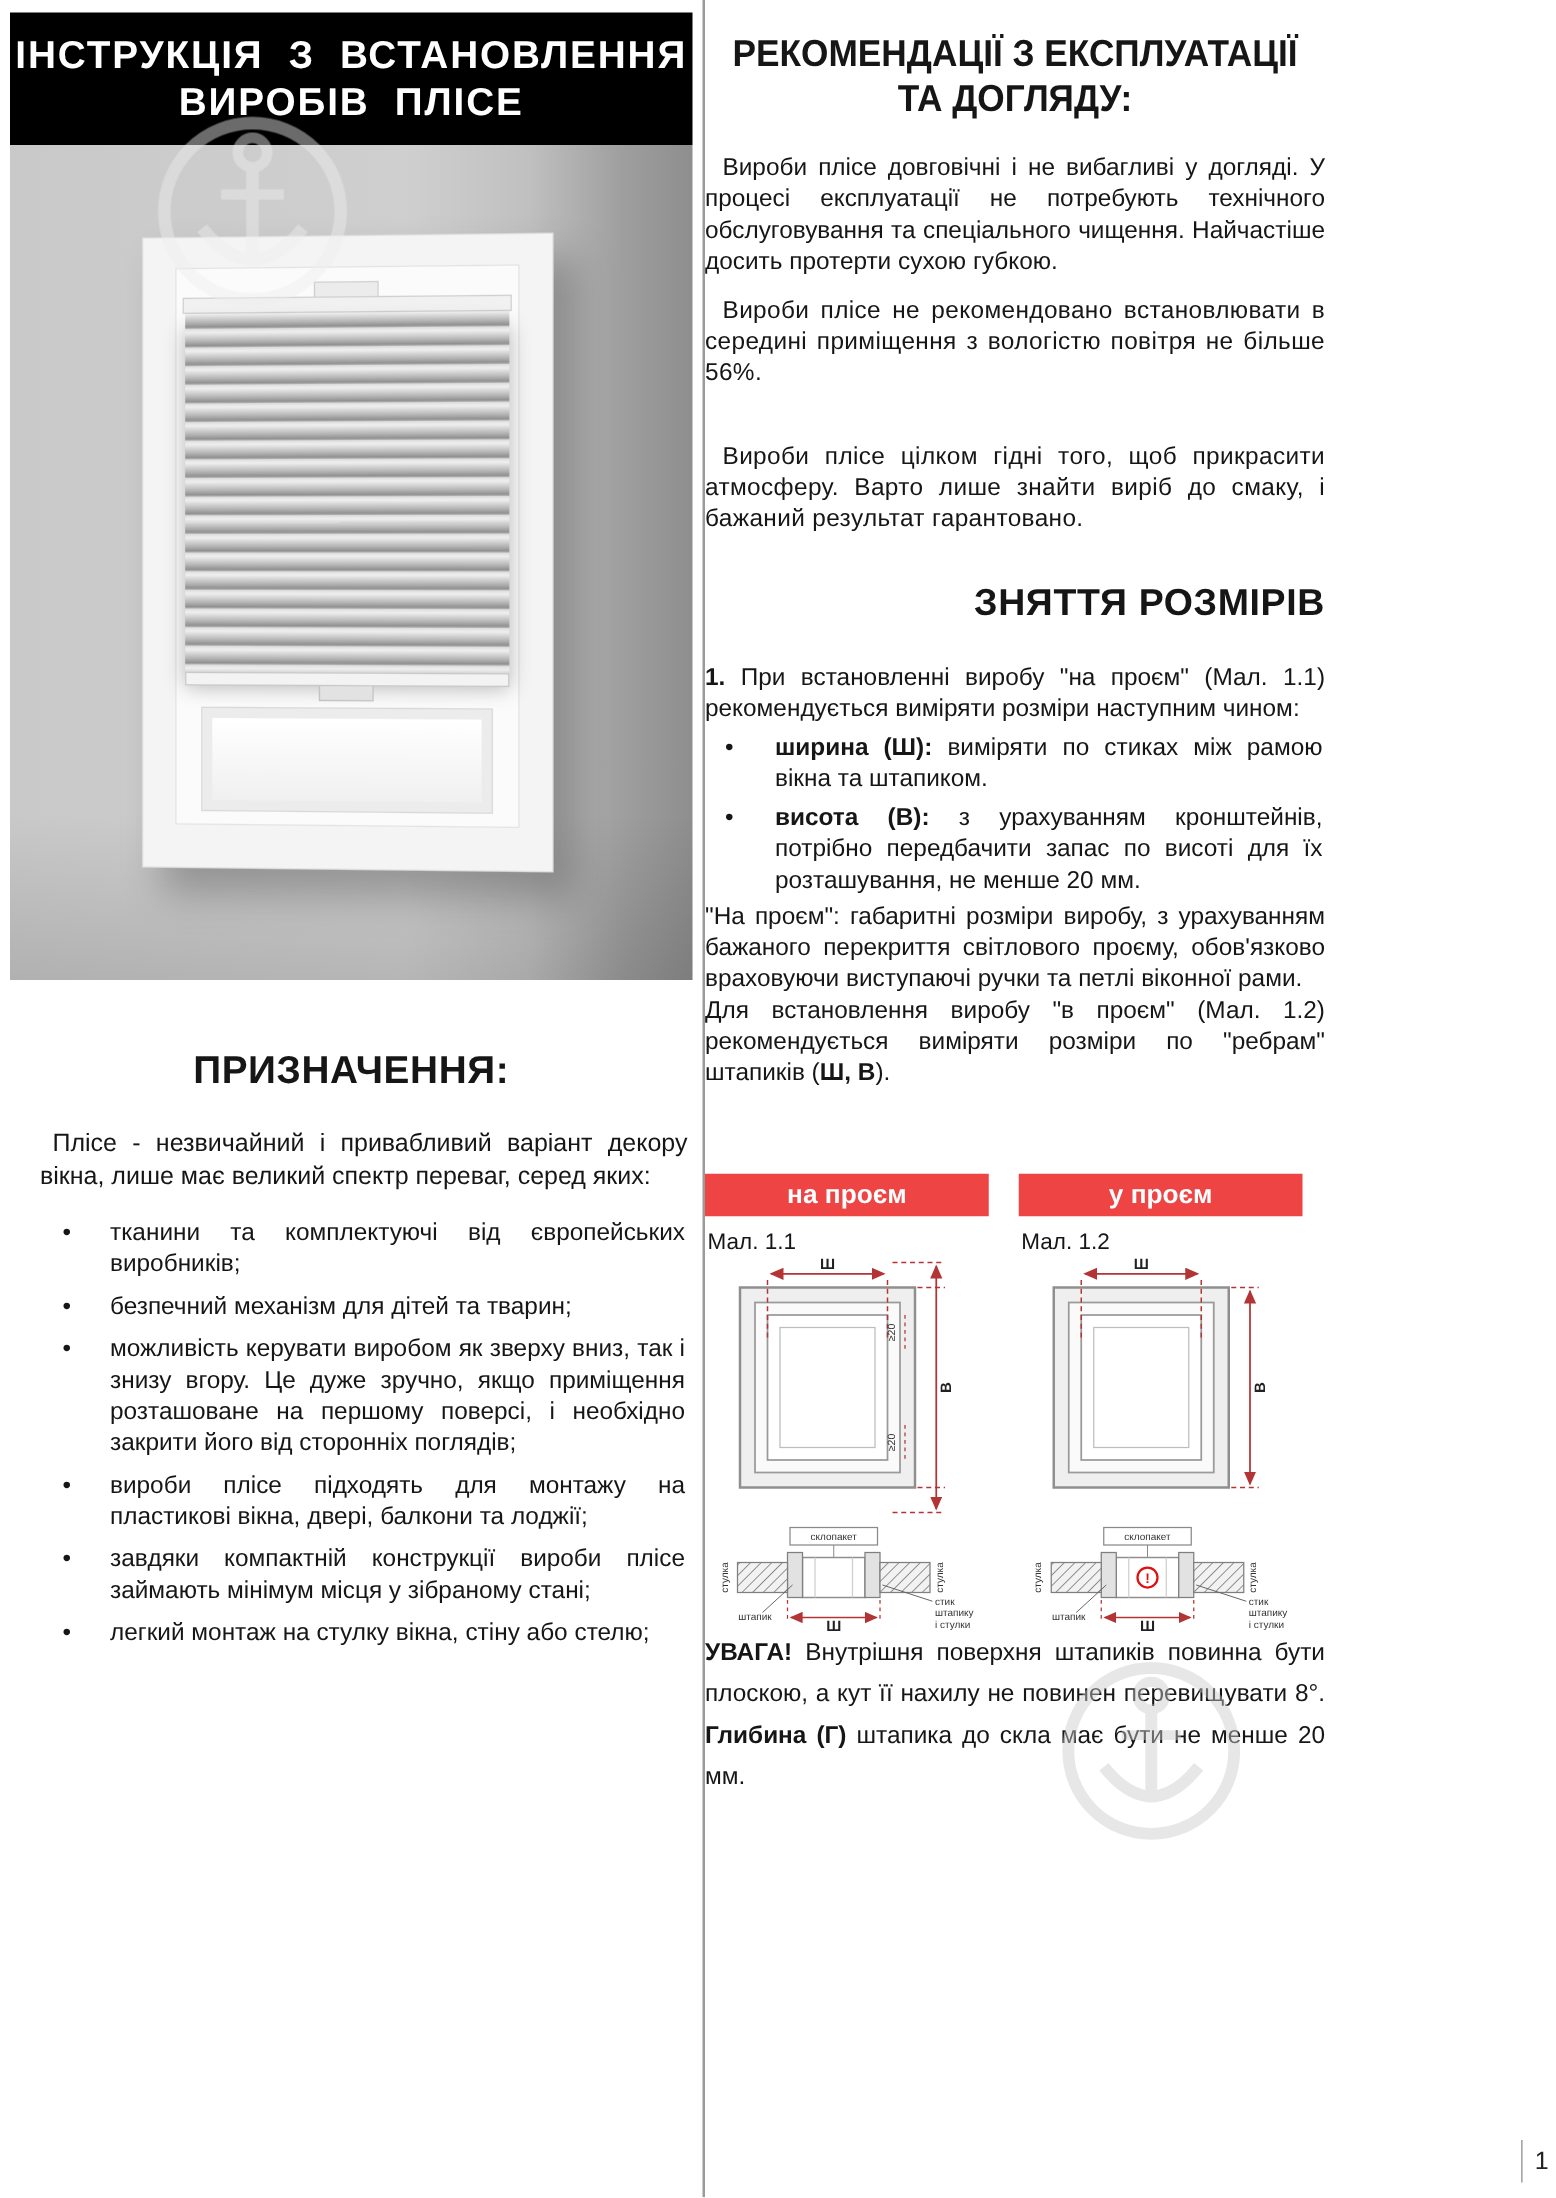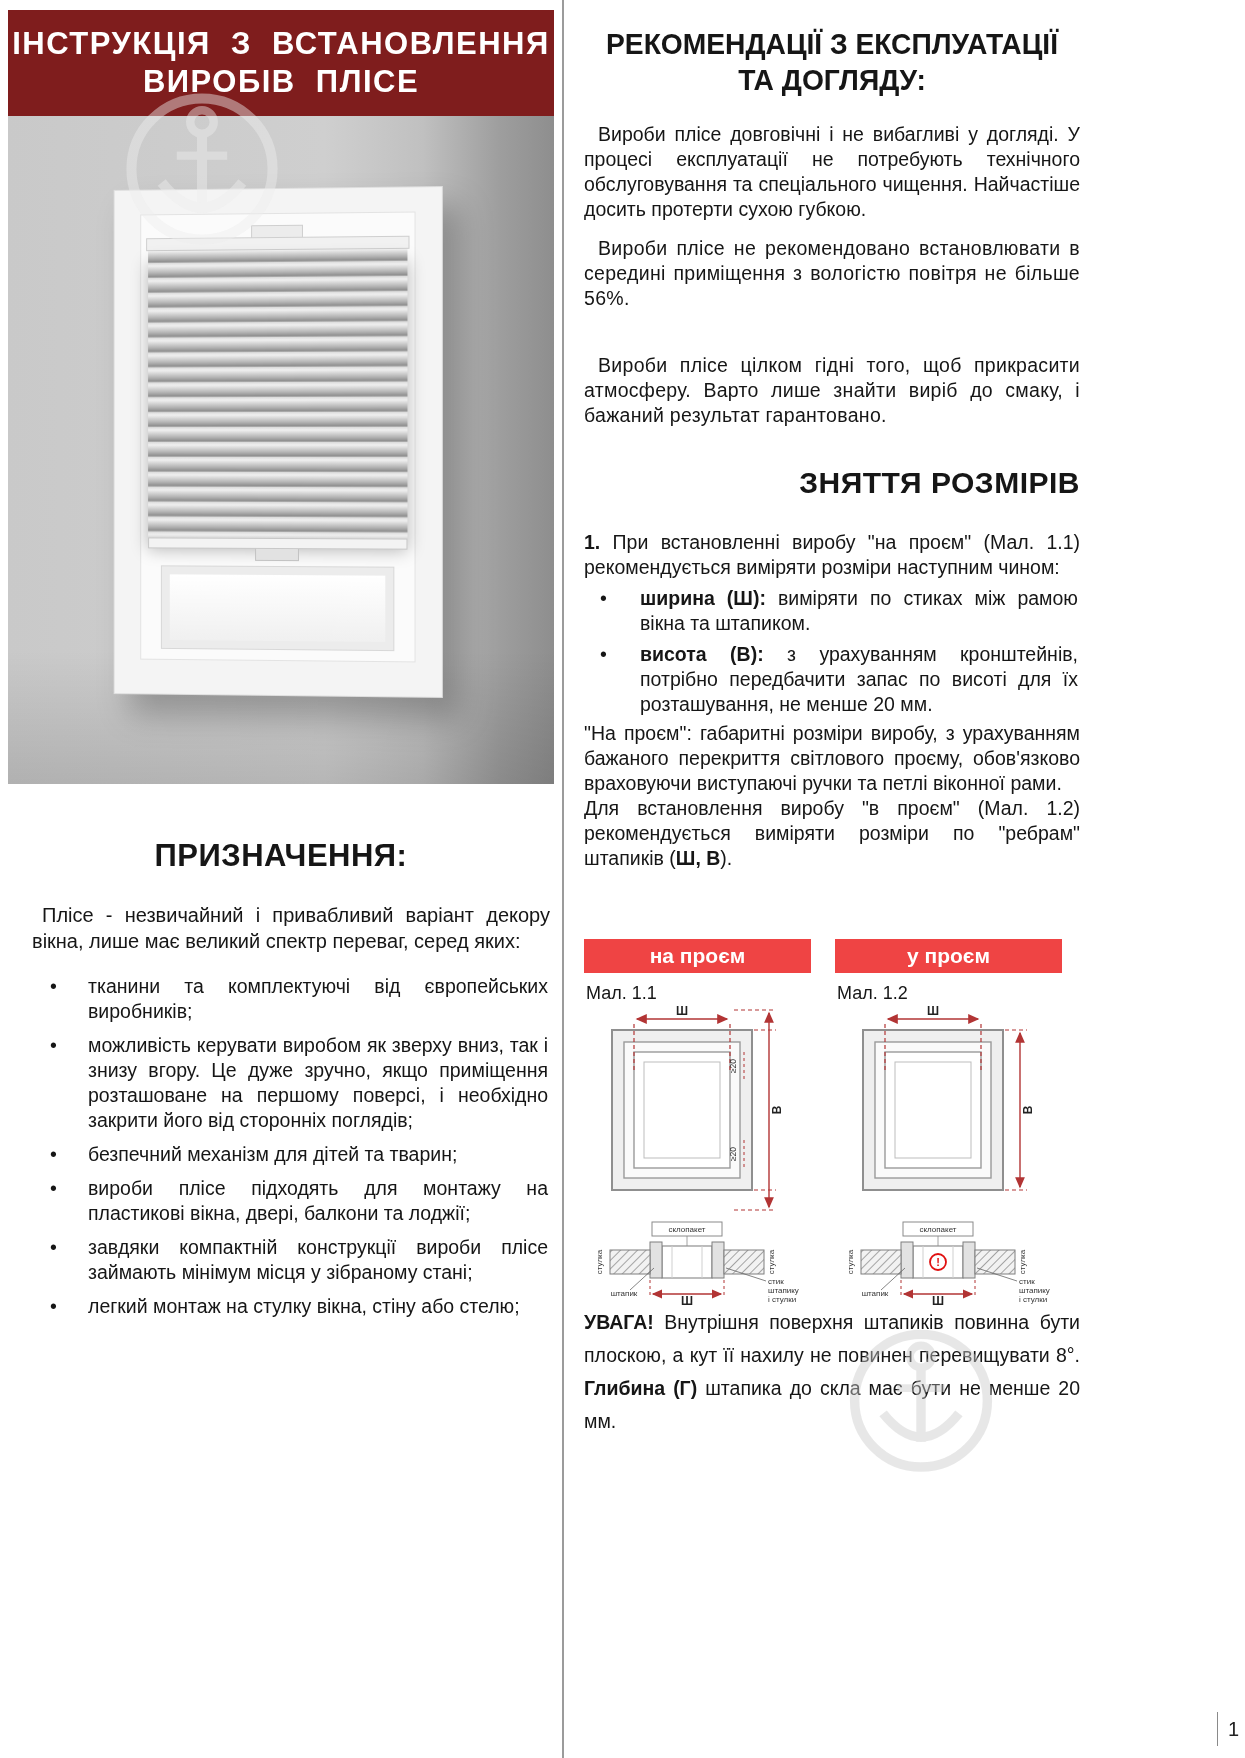--- a/index.html
+++ b/index.html
@@ -4,21 +4,21 @@
 <style>
   * { margin:0; padding:0; box-sizing:border-box; }
   html,body { background:#ffffff; }
   body { font-family:"Liberation Sans", sans-serif; color:#161616; }
   .page { position:relative; width:1245px; height:1758px; margin:0 auto; background:#fff; overflow:hidden; }
 
   .divider { position:absolute; left:562px; top:0; width:2px; height:1758px; background:#9b9b9b; }
 
   
   .left-col { position:absolute; left:8px; top:10px; width:546px; }
-  .l-header { height:106px; background:#7f1d1d; color:#fff; display:flex; flex-direction:column; justify-content:center; align-items:center; gap:2px; position:relative; z-index:2; }
+  .l-header { height:106px; background:#000000; color:#fff; display:flex; flex-direction:column; justify-content:center; align-items:center; gap:2px; position:relative; z-index:2; }
   .l-title { font-size:31px; font-weight:700; letter-spacing:1.5px; word-spacing:10px; line-height:1.15; }
 
   .product-image { position:relative; height:668px; overflow:hidden;
       background:
         linear-gradient(180deg, rgba(0,0,0,0) 80%, rgba(0,0,0,0.12) 100%),
         linear-gradient(90deg,#c9c9c9 0%,#cfcfcf 58%,#c0c0c0 76%,#9e9e9e 90%,#8e8e8e 100%); }
   .win-outer { position:absolute; left:104px; top:72px; width:330px; height:508px; background:#f4f4f4; border:1px solid #dedede;
       box-shadow:16px 20px 30px rgba(0,0,0,0.25); transform:perspective(1500px) rotateY(-4deg); }
   .win-inner { position:absolute; left:26px; right:26px; top:24px; bottom:34px; background:#fbfbfb; border:1px solid #e3e3e3; }
   .top-tab { position:absolute; left:50%; top:36px; width:52px; height:13px; transform:translateX(-50%); background:#ececec; border:1px solid #cfcfcf; }
@@ -37,21 +37,21 @@
   ul.l-list li::before { content:"•"; position:absolute; left:42px; }
 
   
   .watermark { position:absolute; pointer-events:none; z-index:3; }
   .wm-top { left:118px; top:58px; width:168px; height:212px; opacity:0.45; }
   .wm-top svg * { stroke:#ededed; }
   .wm-bottom { left:842px; top:1296px; width:158px; height:200px; opacity:0.45; }
   .wm-bottom svg * { stroke:#cccccc; }
 
   
-  .right-col { position:absolute; left:584px; top:26px; width:496px; }
+  .right-col { position:absolute; left:564px; top:26px; width:496px; }
   .r-title { font-size:30px; font-weight:700; text-align:center; line-height:1.2; transform:scaleX(0.94); transform-origin:center; }
   .sec-title2 { font-size:30px; font-weight:700; text-align:right; margin-top:38px; letter-spacing:0.5px; }
   p.body { font-size:19.5px; line-height:25px; text-align:justify; }
   .p1 { margin-top:24px; text-indent:14px; }
   .p2 { margin-top:14px; text-indent:14px; letter-spacing:0.3px; }
   .p3 { margin-top:42px; text-indent:14px; letter-spacing:0.3px; }
   .step { margin-top:30px; }
   ul.m-list { list-style:none; margin-top:6px; }
   ul.m-list li { position:relative; padding-left:56px; padding-right:2px; margin-top:6px; font-size:19.5px; line-height:25px; text-align:justify; }
   ul.m-list li::before { content:"•"; position:absolute; left:16px; }
@@ -100,22 +100,22 @@
         <div class="handle"></div>
         <div class="glass"></div>
       </div>
     </div>
 
     <h2 class="sec-title">ПРИЗНАЧЕННЯ:</h2>
     <p class="intro">Плісе - незвичайний і привабливий варіант декору вікна, лише має великий спектр переваг, серед яких:</p>
 
     <ul class="l-list">
       <li>тканини та комплектуючі від європейських виробників;</li>
+      <li>безпечний механізм для дітей та тварин;</li>
       <li>можливість керувати виробом як зверху вниз, так і знизу вгору. Це дуже зручно, якщо приміщення розташоване на першому поверсі, і необхідно закрити його від сторонніх поглядів;</li>
-      <li>безпечний механізм для дітей та тварин;</li>
       <li>вироби плісе підходять для монтажу на пластикові вікна, двері, балкони та лоджії;</li>
       <li>завдяки компактній конструкції вироби плісе займають мінімум місця у зібраному стані;</li>
       <li>легкий монтаж на стулку вікна, стіну або стелю;</li>
     </ul>
   </div>
 
   <div class="watermark wm-top">
     <svg viewBox="0 0 100 126" width="100%" height="100%">
       <circle cx="50" cy="66" r="42" fill="none" stroke-width="6"></circle>
       <circle cx="50" cy="38" r="7" fill="none" stroke-width="5"></circle>

